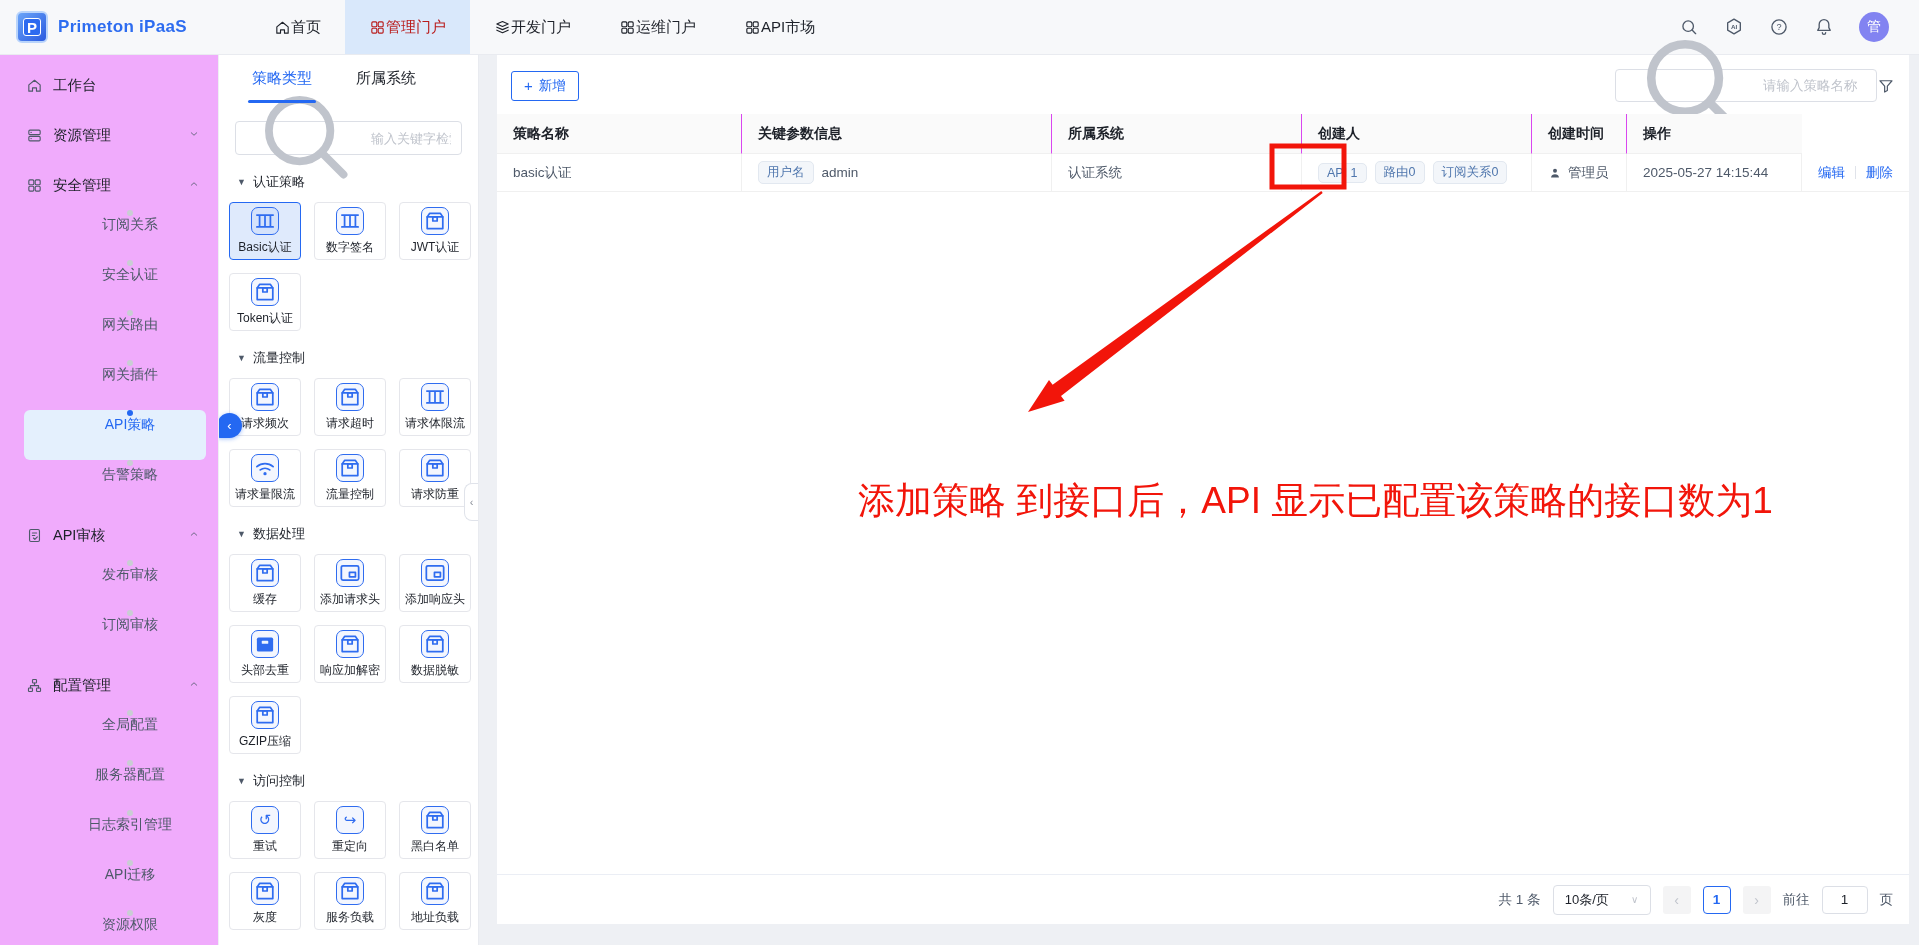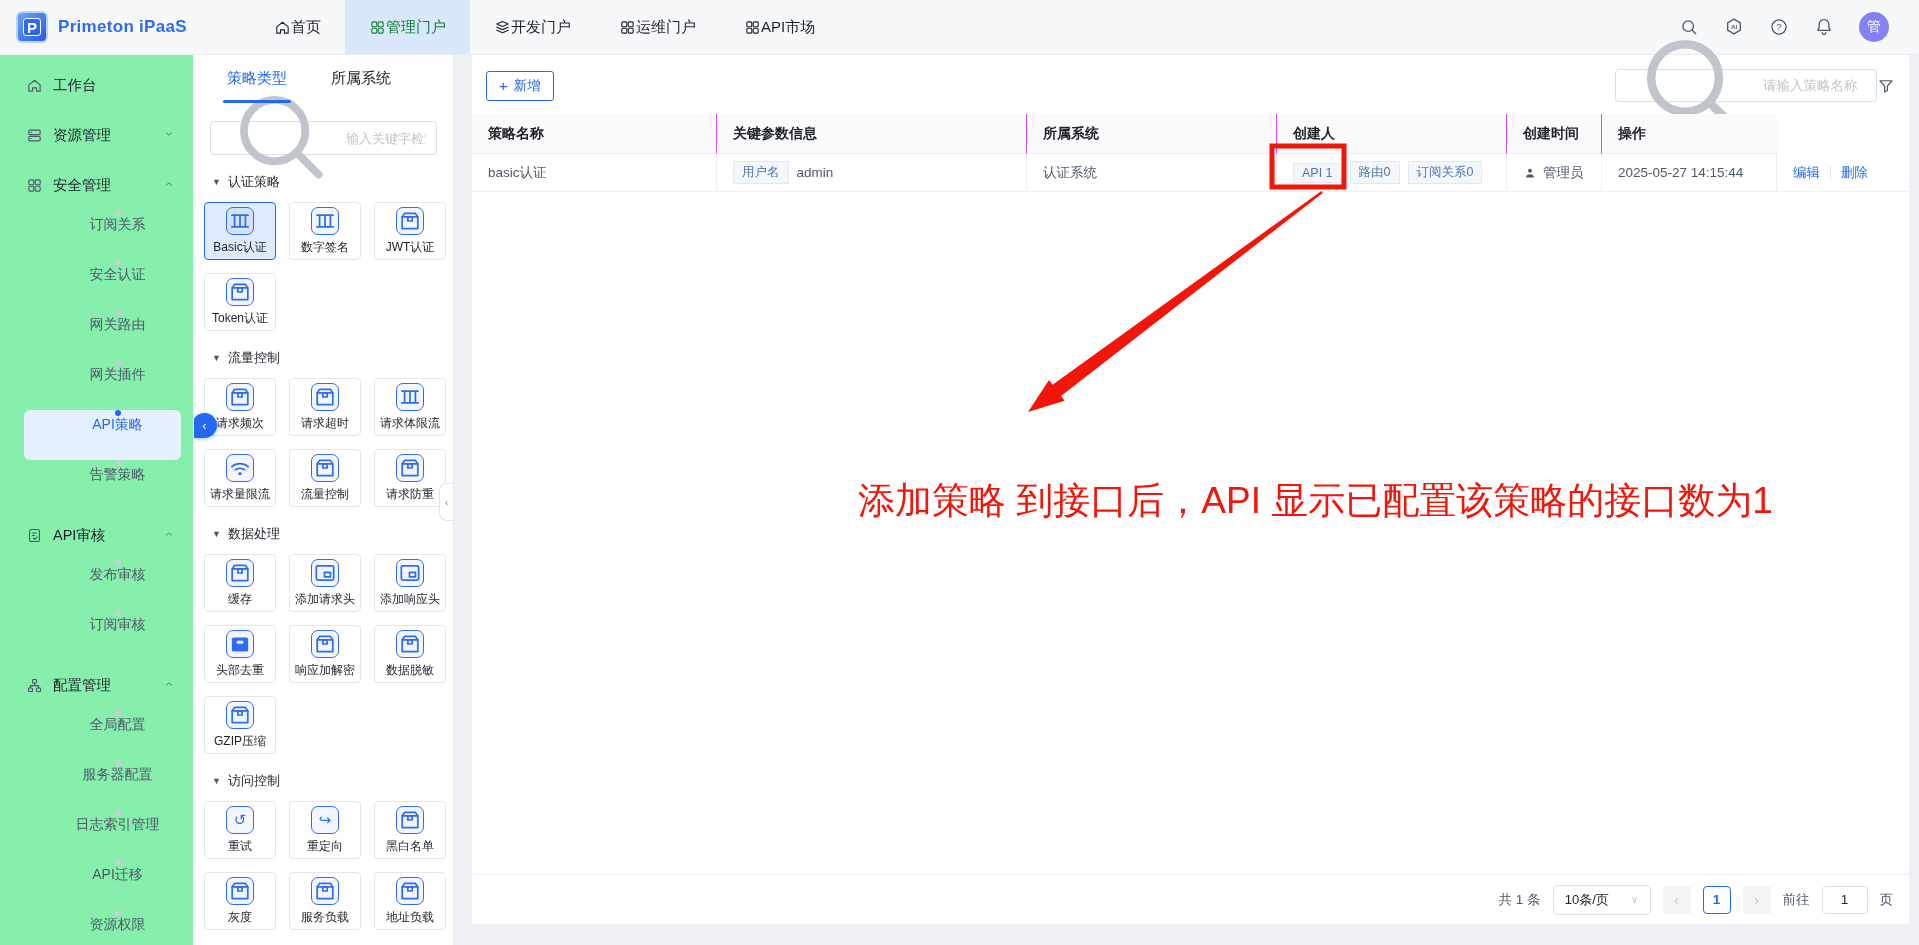--- a/index.html
+++ b/index.html
@@ -8,30 +8,30 @@
 
   
   .topbar { height:55px; background:#f7f8fa; border-bottom:1px solid #e9ebf0; display:flex; align-items:stretch; }
   .brand { display:flex; align-items:center; gap:10px; padding-left:16px; width:250px; }
   .logo { width:32px; height:32px; border-radius:6px; background:linear-gradient(135deg,#6aa4f8,#2a5ae0); border:2px solid #b9d4fb; display:grid; place-items:center; }
   .logo span { color:#fff; font-weight:bold; font-size:15px; background:#2d6af0; border:1.5px solid #fff; border-radius:3px; width:18px; height:18px; display:grid; place-items:center; }
   .brand-name { font-size:17px; font-weight:bold; color:#2d6cf0; letter-spacing:.3px; }
   .nav { display:flex; align-items:stretch; }
   .nav-item { display:flex; align-items:center; gap:0; padding:0 24px; font-size:15px; color:#1d2129; cursor:pointer; }
   .nav-item .ic { width:17px; height:17px; }
-  .nav-item.active { background:#d9e8fb; color:#15803d; }
+  .nav-item.active { background:#d9e8fb; color:#b91c1c; }
   .top-actions { margin-left:auto; display:flex; align-items:center; gap:25px; padding-right:30px; }
   .tico { width:20px; height:20px; color:#4e5969; cursor:pointer; }
   .tico svg { width:20px; height:20px; }
   .avatar { width:30px; height:30px; border-radius:50%; background:#8283f1; color:#fff; font-size:14px; display:grid; place-items:center; cursor:pointer; }
 
   .app { display:flex; height:890px; }
 
   
-  .sidebar { width:194px; background:#86efac; border-right:1px solid #eef0f3; padding-top:5px; overflow:hidden; flex:none; }
+  .sidebar { width:219px; background:#f0abfc; border-right:1px solid #eef0f3; padding-top:5px; overflow:hidden; flex:none; }
   .side-item { height:50px; display:flex; align-items:center; padding-left:26px; gap:10px; font-size:14.5px; color:#1d2129; cursor:pointer; }
   .side-item .ic { width:17px; height:17px; color:#4e5969; flex:none; }
   .side-item .chev { margin-left:auto; margin-right:18px; color:#86909c; }
   .side-item .chev svg { width:12px; height:12px; }
   .side-sub { height:50px; margin:0 12px 0 24px; border-radius:6px; display:flex; align-items:center; padding-left:30px; gap:0; font-size:14px; color:#4e5969; cursor:pointer;flex-direction:column; }
   .side-sub .bullet { width:6px; height:6px; border-radius:50%; background:#c9cdd4; flex:none; }
   .side-sub.selected { background:#e4f0fd; color:#2468f2; }
   .side-sub.selected .bullet { background:#2468f2; }
 
   
@@ -71,21 +71,21 @@
   .funnel { width:18px; height:18px; color:#4e5969; cursor:pointer; }
   .funnel svg { width:18px; height:18px; }
 
   .tbl { width:100%; }
   .trow { display:grid; grid-template-columns:245px 310px 250px 230px 95px 175px 1fr; }
   .tcell { padding:0 16px; display:flex; align-items:center; border-bottom:1px solid #f0f0f0; border-right:1px solid #f0f0f0; font-size:13.5px; color:#4e5969; min-width:0; }
   .tcell:last-child { border-right:none; }
   .thead .tcell { height:40px; background:#fafafa; color:#1d2129; font-weight:bold; font-size:14px; border-right:1px solid #d946ef; }
   .thead .tcell:last-child { border-right:none; }
   .tbody .tcell { height:38px; }
-  .tag { display:inline-block; padding:2px 8px; font-size:12.5px; color:#4f76ad; background:#f3f6fa; border:1px solid #e2e8f0; border-radius:0; margin-right:8px; white-space:nowrap; }
+  .tag { display:inline-block; padding:2px 8px; font-size:12.5px; color:#4f76ad; background:#f3f6fa; border:1px solid #e2e8f0; border-radius:5px; margin-right:8px; white-space:nowrap; }
   .tagwrap { position:relative; display:inline-block; margin-right:8px; }
   .tagwrap .tag { margin-right:0; }
   .link { color:#2468f2; cursor:pointer; }
   .op-div { width:1px; height:13px; background:#e0e3ea; margin:0 10px; display:inline-block; }
   .creator { display:flex; align-items:center; gap:6px; }
   .creator svg { width:14px; height:14px; color:#4e5969; }
 
   .fill { flex:1; }
   .pagination { height:50px; border-top:1px solid #ebeef5; display:flex; align-items:center; justify-content:flex-end; gap:12px; padding-right:16px; font-size:13.5px; color:#4e5969; }
   .psel { width:98px; height:30px; border:1px solid #dcdfe6; border-radius:4px; display:flex; align-items:center; justify-content:center; gap:22px; font-size:13px; color:#1d2129; cursor:pointer; }

